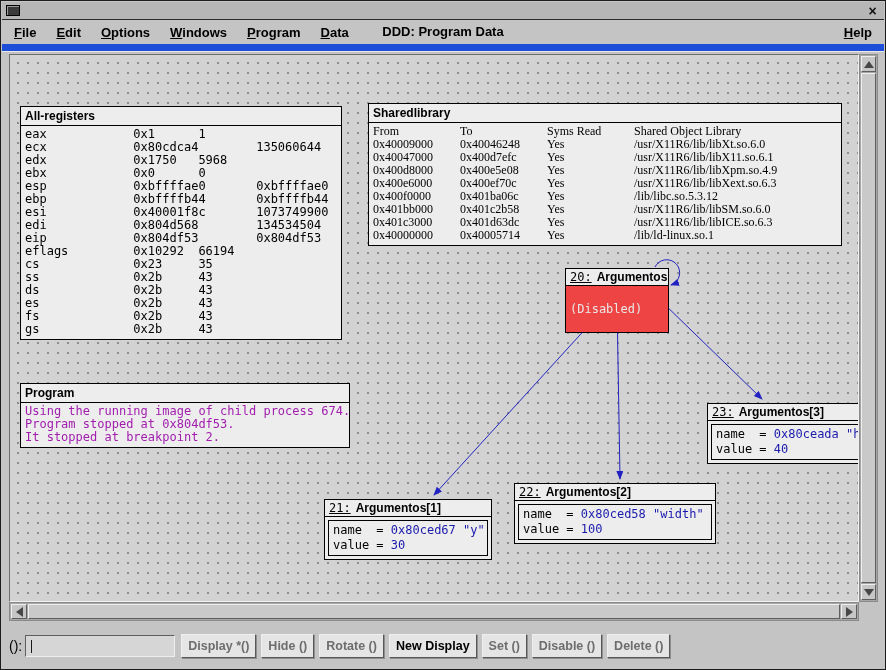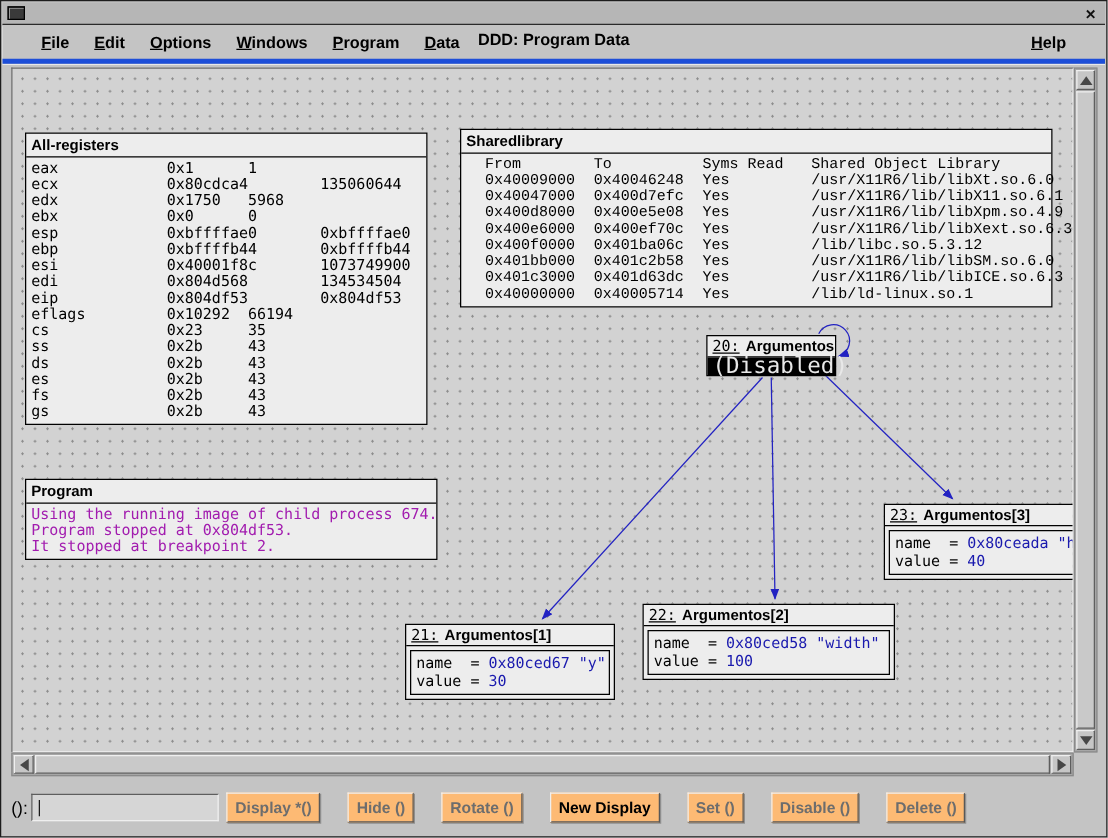--- a/index.html
+++ b/index.html
@@ -16,22 +16,22 @@
   .win-icon { width:14px; height:11px; margin-left:4px; background:#3a3a3a;
               border:1px solid #000; box-shadow:inset 1px 1px 0 #9a9a9a; }
   .title-text { position:absolute; left:0; right:0; text-align:center;
                 font-size:13px; font-weight:bold; color:#000;margin-top:41px; }
   .close-btn { position:absolute; right:3px; top:0; width:17px; height:17px;
                display:flex; align-items:center; justify-content:center;
                font-size:14px; font-weight:bold; color:#111; }
 
   
   .menubar { position:absolute; left:1px; top:19px; right:1px; height:31px;
-             display:flex; align-items:center; padding:0 21px;
-             border-bottom:4px solid #1d4ed8; box-shadow:0 1px 0 #e9e9e9; }
+             display:flex; align-items:center; padding:0 2px;
+             border-bottom:7px solid #1d4ed8; box-shadow:0 1px 0 #e9e9e9; }
   .menu-item { display:block; padding:5px 10px; font-size:13px; font-weight:bold; color:#000; }
   .menu-item::first-letter { text-decoration:underline; }
   .menu-help { margin-left:auto; }
 
   
   .canvas { position:absolute; left:8px; top:53px; width:850px; height:548px;
             background-color:#d2d2d2;
             background-image:radial-gradient(#8e8e8e 0.9px, rgba(0,0,0,0) 1.1px);
             background-size:10px 10px; background-position:3px 3px;
             border-top:1px solid #6d6d6d; border-left:1px solid #6d6d6d;
@@ -41,33 +41,33 @@
   .edges { position:absolute; left:0; top:0; z-index:1; pointer-events:none; }
 
   .display { position:absolute; background:#ededed; border:1px solid #000; z-index:2; }
   .disp-title { font-size:12px; font-weight:bold; padding:2px 4px;
                 border-bottom:1px solid #000; white-space:nowrap; }
   .reg-pre { font-family:"DejaVu Sans Mono",monospace; font-size:12px; line-height:13px;
              white-space:pre; tab-size:8; -moz-tab-size:8; padding:2px 4px 3px; color:#000; }
   .prog-pre { font-family:"DejaVu Sans Mono",monospace; font-size:12px; line-height:13px;
               white-space:pre; padding:2px 4px 3px; color:#a21caf; }
 
-  .sl-grid { padding:2px 19px 3px; font-family:Liberation Mono, monospace;
+  .sl-grid { padding:2px 4px 3px; font-family:Liberation Serif, serif;
              font-size:12px; line-height:13px; }
   .sl-row { display:flex; white-space:pre; }
   .sl-c1,.sl-c2,.sl-c3 { width:87px; flex:0 0 auto; }
 
   
   .d-title { font-size:12px; padding:1px 4px; line-height:14px;
              border-bottom:1px solid #000; white-space:nowrap; }
   .d-num { font-family:"DejaVu Sans Mono",monospace; font-size:12px;
            text-decoration:underline; margin-right:5px; }
   .d-name { font-weight:bold; }
-  .status-row { font-family:"DejaVu Sans Mono",monospace; font-size:18px; line-height:14px;
-                padding:0 4px; background:#000000; color:#e8e8e8; }
+  .status-row { font-family:"DejaVu Sans Mono",monospace; font-size:12px; line-height:14px;
+                padding:16px 4px; background:#ef4444; color:#e8e8e8; }
   .member-box { margin:3px; border:1px solid #000; padding:2px 4px; }
   .member-line { font-family:"DejaVu Sans Mono",monospace; font-size:12px;
                  line-height:15px; white-space:pre; color:#000; }
   .member-val { color:#1a1aae; }
 
   
   .vscroll { position:absolute; left:858px; top:53px; width:19px; height:548px;
              background:#a6a6a6; border:1px solid #8a8a8a; }
   .hscroll { position:absolute; left:8px; top:601px; width:850px; height:19px;
              background:#a6a6a6; border:1px solid #8a8a8a; }
@@ -92,21 +92,21 @@
   .cmdbar { position:absolute; left:0; top:622px; right:0; height:46px;
             display:flex; align-items:center; padding:0 8px; }
   .prompt { font-size:14px; color:#000; margin-right:3px; }
   .input-wrap { position:relative; width:150px; height:22px; margin-right:6px;
                 background:#d6d6d6;
                 border-top:1px solid #5e5e5e; border-left:1px solid #5e5e5e;
                 border-bottom:1px solid #efefef; border-right:1px solid #efefef; }
   .cmd-input { width:100%; height:100%; border:none; outline:none; background:transparent;
                font-family:"DejaVu Sans Mono",monospace; font-size:13px; padding:0 4px; }
   .caret { position:absolute; left:5px; top:4px; width:1px; height:13px; background:#1a1a1a; }
-  .btn { height:24px; padding:0 6px; margin-right:22px; background:#fdba74;
+  .btn { height:24px; padding:0 6px; margin-right:5px; background:#e5e5e5;
          font-family:"Liberation Sans",sans-serif; font-size:12.5px; font-weight:bold; color:#000;
          border-top:1px solid #efefef; border-left:1px solid #efefef;
          border-bottom:1px solid #585858; border-right:1px solid #585858;
          box-shadow:1px 1px 0 #8f8f8f; }
   .btn.disabled { color:#6d6d6d; }
 </style>
 </head>
 <body>
 
 <div class="window">

